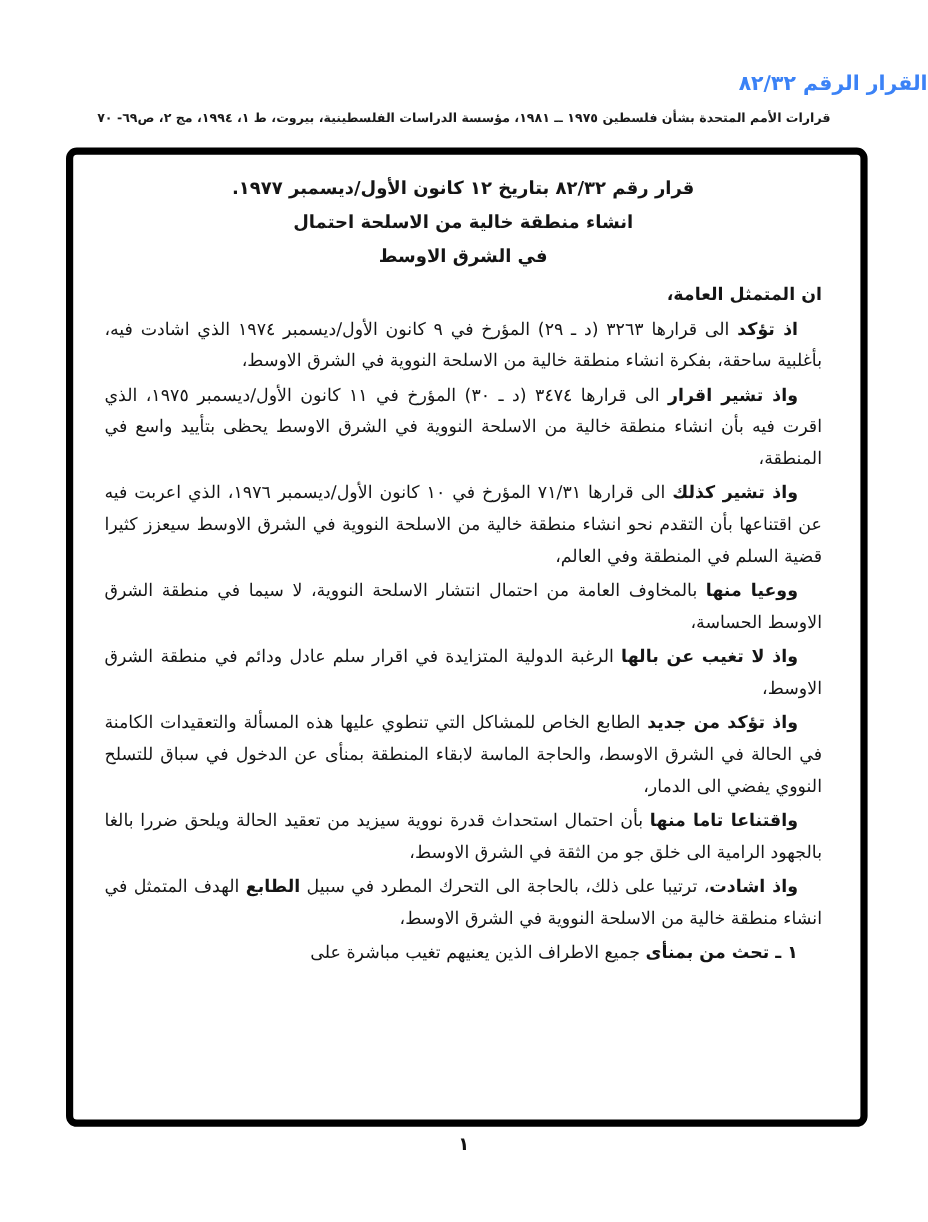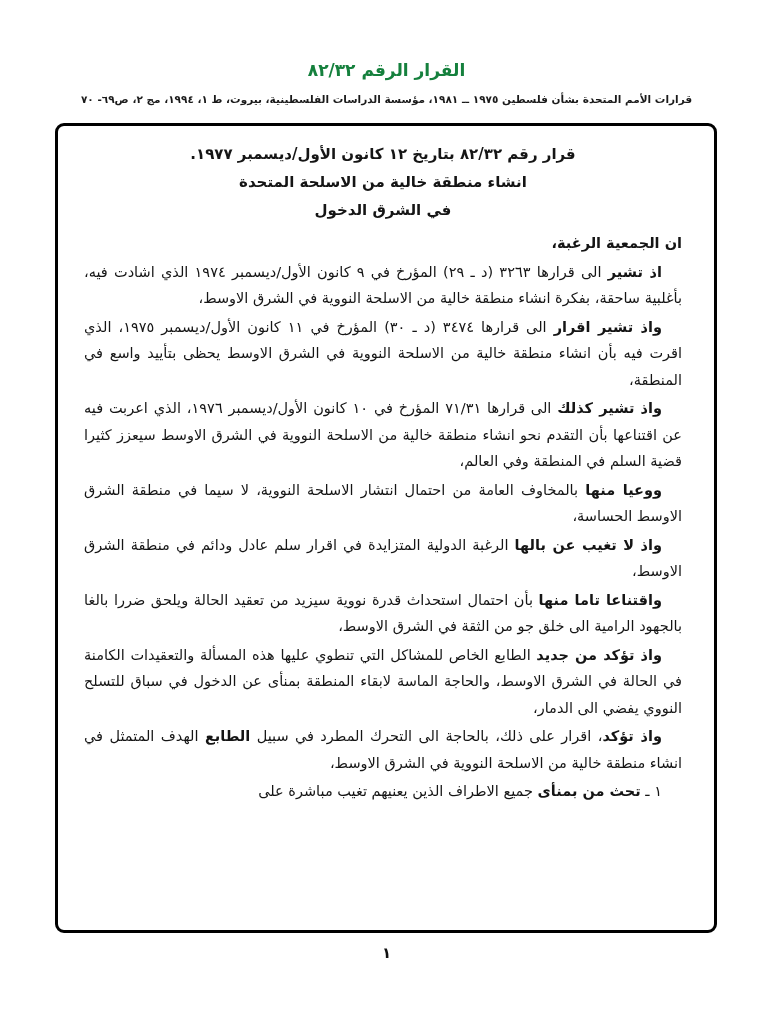--- a/index.html
+++ b/index.html
@@ -6,35 +6,35 @@
   body {
     width:773px; height:1018px;
     background:#ffffff;
     font-family:"DejaVu Sans", sans-serif;
     position:relative;
     color:#111111;
     overflow:hidden;
   }
   .header-title {
     position:absolute; top:60px; left:0; width:773px;
-    text-align:center; direction:rtl;
+    direction:rtl;
     font-weight:bold; font-size:17px; letter-spacing:0.5px;
-    color:#15803d;
+    color:#3b82f6;
   }
   .header-citation {
     position:absolute; top:93px; left:0; width:773px;
     text-align:center; direction:rtl;
     font-weight:bold; font-size:10.5px;
     color:#1a1a1a;
     white-space:nowrap;
   }
   .doc-frame {
     position:absolute; left:55px; top:123px;
     width:656px; height:804px;
-    border:3px solid #000000;
+    border:6px solid #000000;
     border-radius:9px;
     background:#ffffff;
   }
   .doc-content {
     direction:rtl;
     padding:14px 32px 0 26px;
     font-size:14.5px;
     line-height:26.5px;
     text-align:justify;
     color:#151515;
@@ -50,58 +50,58 @@
   .opening {
     font-weight:bold;
     margin:0 0 2px 0;
     text-align:right;
   }
   p.para {
     margin:0 0 2px 0;
     text-indent:20px;
   }
   p.para .lead, p.para .lead2, p.para .prefix { font-weight:bold; }
-  p.para .prefix { font-weight:normal; }
+  p.para .prefix { font-weight:bold; }
   .page-number {
     position:absolute; top:944px; left:0; width:773px;
     text-align:center; font-size:15px; font-weight:bold;
     color:#111111;
   }
 </style>
 </head>
 <body>
 
 <div class="header-title">القرار الرقم  ٨٢/٣٢</div>
 <div class="header-citation">قرارات الأمم المتحدة بشأن فلسطين ١٩٧٥ ــ ١٩٨١، مؤسسة الدراسات الفلسطينية، بيروت، ط ١، ١٩٩٤، مج ٢، ص٦٩- ٧٠</div>
 
 <div class="doc-frame">
   <div class="doc-content">
 
     <div class="doc-heading">
       <div>قرار رقم ٨٢/٣٢ بتاريخ ١٢ كانون الأول/ديسمبر ١٩٧٧.</div>
-      <div>انشاء منطقة خالية من الاسلحة المتحدة</div>
-      <div>في الشرق الدخول</div>
+      <div>انشاء منطقة خالية من الاسلحة احتمال</div>
+      <div>في الشرق الاوسط</div>
     </div>
 
-    <div class="opening">ان الجمعية الرغبة،</div>
+    <div class="opening">ان المتمثل العامة،</div>
 
-    <p class="para"><span class="prefix"></span><span class="lead">اذ تشير</span><span> الى قرارها ٣٢٦٣ (د ـ ٢٩) المؤرخ في ٩ كانون الأول/ديسمبر ١٩٧٤ الذي اشادت فيه، بأغلبية ساحقة، بفكرة انشاء منطقة خالية من الاسلحة النووية في الشرق الاوسط،</span><span class="lead2"></span><span></span></p>
+    <p class="para"><span class="prefix"></span><span class="lead">اذ تؤكد</span><span> الى قرارها ٣٢٦٣ (د ـ ٢٩) المؤرخ في ٩ كانون الأول/ديسمبر ١٩٧٤ الذي اشادت فيه، بأغلبية ساحقة، بفكرة انشاء منطقة خالية من الاسلحة النووية في الشرق الاوسط،</span><span class="lead2"></span><span></span></p>
 
     <p class="para"><span class="prefix"></span><span class="lead">واذ تشير اقرار</span><span> الى قرارها ٣٤٧٤ (د ـ ٣٠) المؤرخ في ١١ كانون الأول/ديسمبر ١٩٧٥، الذي اقرت فيه بأن انشاء منطقة خالية من الاسلحة النووية في الشرق الاوسط يحظى بتأييد واسع في المنطقة،</span><span class="lead2"></span><span></span></p>
 
     <p class="para"><span class="prefix"></span><span class="lead">واذ تشير كذلك</span><span> الى قرارها ٧١/٣١ المؤرخ في ١٠ كانون الأول/ديسمبر ١٩٧٦، الذي اعربت فيه عن اقتناعها بأن التقدم نحو انشاء منطقة خالية من الاسلحة النووية في الشرق الاوسط سيعزز كثيرا قضية السلم في المنطقة وفي العالم،</span><span class="lead2"></span><span></span></p>
 
     <p class="para"><span class="prefix"></span><span class="lead">ووعيا منها</span><span> بالمخاوف العامة من احتمال انتشار الاسلحة النووية، لا سيما في منطقة الشرق الاوسط الحساسة،</span><span class="lead2"></span><span></span></p>
 
     <p class="para"><span class="prefix"></span><span class="lead">واذ لا تغيب عن بالها</span><span> الرغبة الدولية المتزايدة في اقرار سلم عادل ودائم في منطقة الشرق الاوسط،</span><span class="lead2"></span><span></span></p>
 
+    <p class="para"><span class="prefix"></span><span class="lead">واذ تؤكد من جديد</span><span> الطابع الخاص للمشاكل التي تنطوي عليها هذه المسألة والتعقيدات الكامنة في الحالة في الشرق الاوسط، والحاجة الماسة لابقاء المنطقة بمنأى عن الدخول في سباق للتسلح النووي يفضي الى الدمار،</span><span class="lead2"></span><span></span></p>
+
     <p class="para"><span class="prefix"></span><span class="lead">واقتناعا تاما منها</span><span> بأن احتمال استحداث قدرة نووية سيزيد من تعقيد الحالة ويلحق ضررا بالغا بالجهود الرامية الى خلق جو من الثقة في الشرق الاوسط،</span><span class="lead2"></span><span></span></p>
 
-    <p class="para"><span class="prefix"></span><span class="lead">واذ تؤكد من جديد</span><span> الطابع الخاص للمشاكل التي تنطوي عليها هذه المسألة والتعقيدات الكامنة في الحالة في الشرق الاوسط، والحاجة الماسة لابقاء المنطقة بمنأى عن الدخول في سباق للتسلح النووي يفضي الى الدمار،</span><span class="lead2"></span><span></span></p>
-
-    <p class="para"><span class="prefix"></span><span class="lead">واذ تؤكد</span><span>، اقرار على ذلك، بالحاجة الى التحرك المطرد في سبيل </span><span class="lead2">الطابع</span><span> الهدف المتمثل في انشاء منطقة خالية من الاسلحة النووية في الشرق الاوسط،</span></p>
+    <p class="para"><span class="prefix"></span><span class="lead">واذ اشادت</span><span>، ترتيبا على ذلك، بالحاجة الى التحرك المطرد في سبيل </span><span class="lead2">الطابع</span><span> الهدف المتمثل في انشاء منطقة خالية من الاسلحة النووية في الشرق الاوسط،</span></p>
 
     <p class="para"><span class="prefix">١ ـ </span><span class="lead">تحث من بمنأى</span><span> جميع الاطراف الذين يعنيهم تغيب مباشرة على</span><span class="lead2"></span><span></span></p>
 
   </div>
 </div>
 
 <div class="page-number">١</div>
 
 </body></html>

